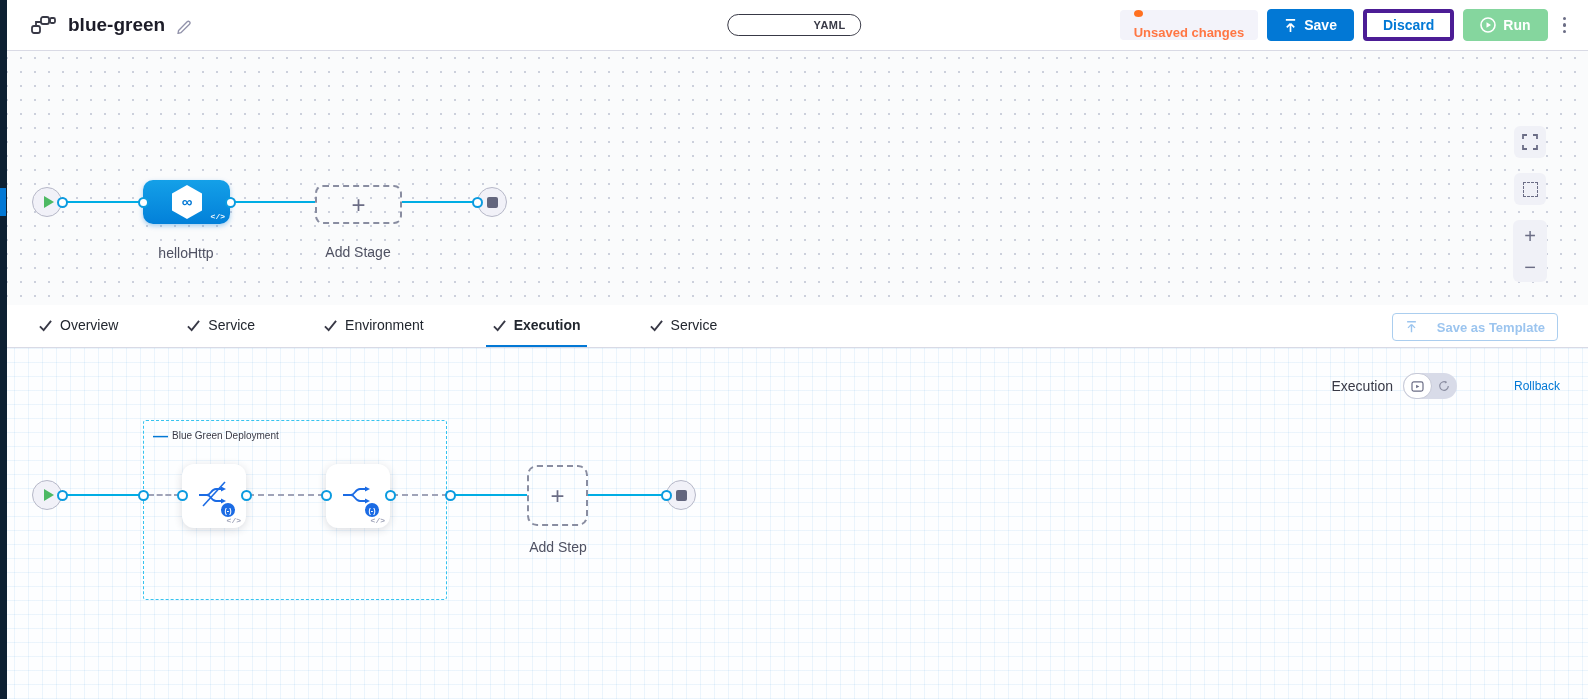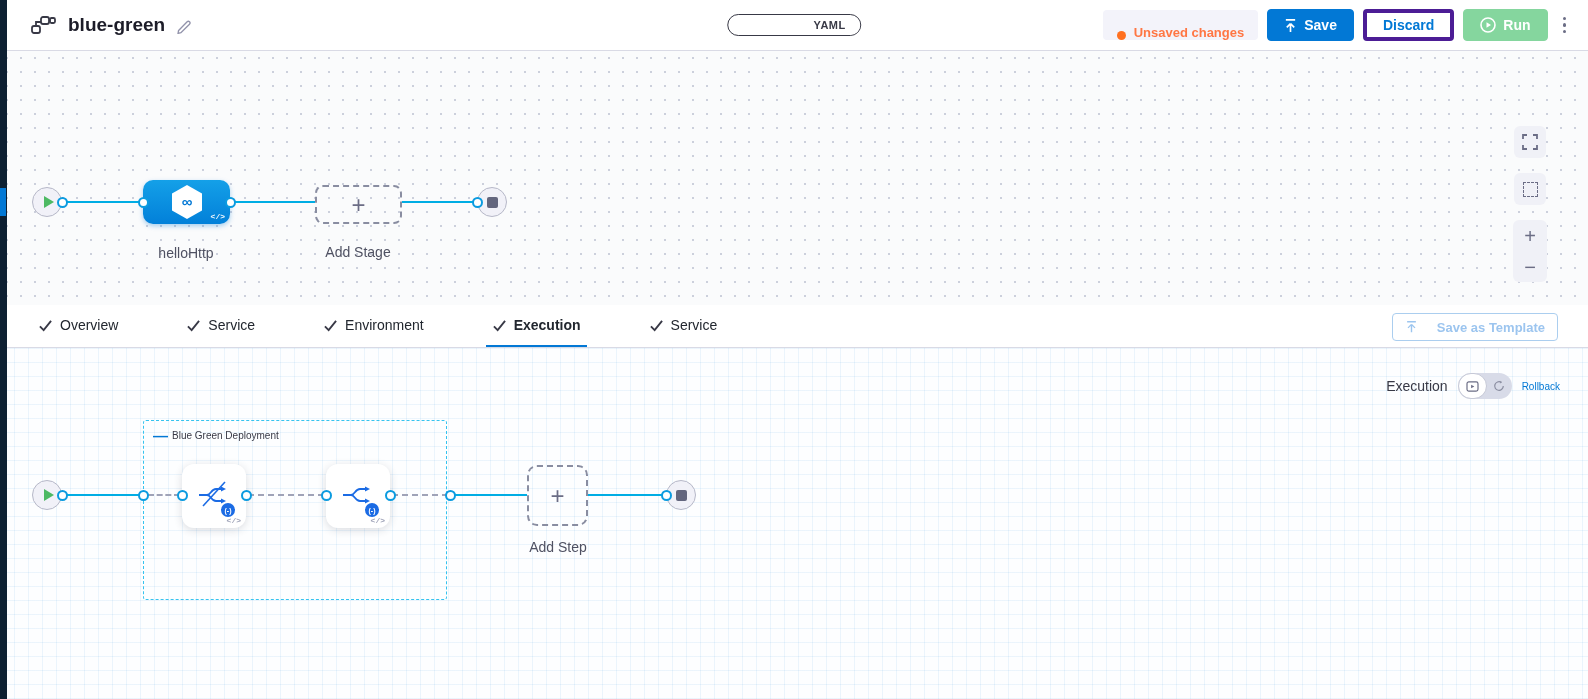--- a/index.html
+++ b/index.html
@@ -20,22 +20,22 @@
   .icon-btn { background:none; border:none; cursor:pointer; display:flex;
     align-items:center; justify-content:center; }
   .toggle-view { position:absolute; left:50%; transform:translateX(-50%);
     display:flex; align-items:center; height:22px; border:1.5px solid #383946;
     border-radius:12px; background:#fff; overflow:hidden; cursor:pointer; }
   .seg { font-size:11px; font-weight:bold; letter-spacing:0.5px; height:19px;
     line-height:19px; padding:0 14px; border-radius:10px; }
   .seg-dark { background:#383946; color:#fff;margin-top:44px; }
   .seg-light { color:#383946; background:#fff; }
   .hdr-right { margin-left:auto; display:flex; align-items:center; gap:9px; }
-  .badge-unsaved { display:flex; align-items:flex-end; gap:8px; height:30px;
-    background:#f3f3fa; border-radius:4px; padding:0 14px; }
+  .badge-unsaved { display:flex; align-items:flex-start; gap:8px; height:30px;
+    background:#f3f3fa; border-radius:4px; padding:0 14px;flex-direction:column; }
   .badge-dot { width:9px; height:9px; border-radius:50%; background:#ff7020; }
   .badge-txt { font-size:13px; font-weight:bold; color:#ff7643; }
   .btn { height:32px; border-radius:4px; font-size:14px; font-weight:bold;
     display:flex; align-items:center; gap:7px; padding:0 16px; cursor:pointer;
     font-family:"Liberation Sans", sans-serif; }
   .btn-primary { background:#0278d5; border:1px solid #0278d5; color:#fff; }
   .btn-outline { background:#fff; border:4px solid #4c1d95; color:#0278d5; }
   .btn-run { background:#85d69e; border:1px solid #85d69e; color:#fff; cursor:default; }
   .kebab { display:flex; flex-direction:column; gap:3px; padding:4px 6px; cursor:pointer; }
   .kebab i { width:3.5px; height:3.5px; border-radius:50%; background:#6b6d85; }
@@ -107,21 +107,21 @@
   
   .exec-row { position:absolute; right:28px; top:25px; display:flex;
     align-items:center; gap:10px; z-index:6; }
   .exec-lbl { font-size:14px; color:#383946; }
   .exec-toggle { width:54px; height:26px; border-radius:13px; background:#d8dbe8;
     display:flex; align-items:center; cursor:pointer; }
   .exec-toggle .knob { width:29px; height:26px; background:#fff;
     border:1px solid #c6c9d7; border-radius:13px; display:flex; align-items:center;
     justify-content:center; }
   .exec-toggle .off { width:25px; display:flex; align-items:center; justify-content:center; }
-  .rollback-link { font-size:10px; color:#0278d5; cursor:pointer; text-decoration:none; }
+  .rollback-link { font-size:12px; color:#0278d5; cursor:pointer; text-decoration:none;margin-left:47px; }
 
   .grp { position:absolute; left:143px; top:72px; width:304px; height:180px;
     border:1.5px dashed #35c3ef; border-radius:3px; z-index:2; }
   .grp-label { position:absolute; left:153px; top:80px; display:flex;
     align-items:center; gap:4px; z-index:3; cursor:pointer; }
   .grp-dash { color:#0278d5; font-weight:bold; font-size:15px; line-height:1; }
   .grp-txt { font-size:10px; color:#383946; }
 
   .step-card { position:absolute; width:64px; height:64px; background:#fff;
     border-radius:12px; box-shadow:0 2px 8px rgba(40,41,61,.16); z-index:3;

